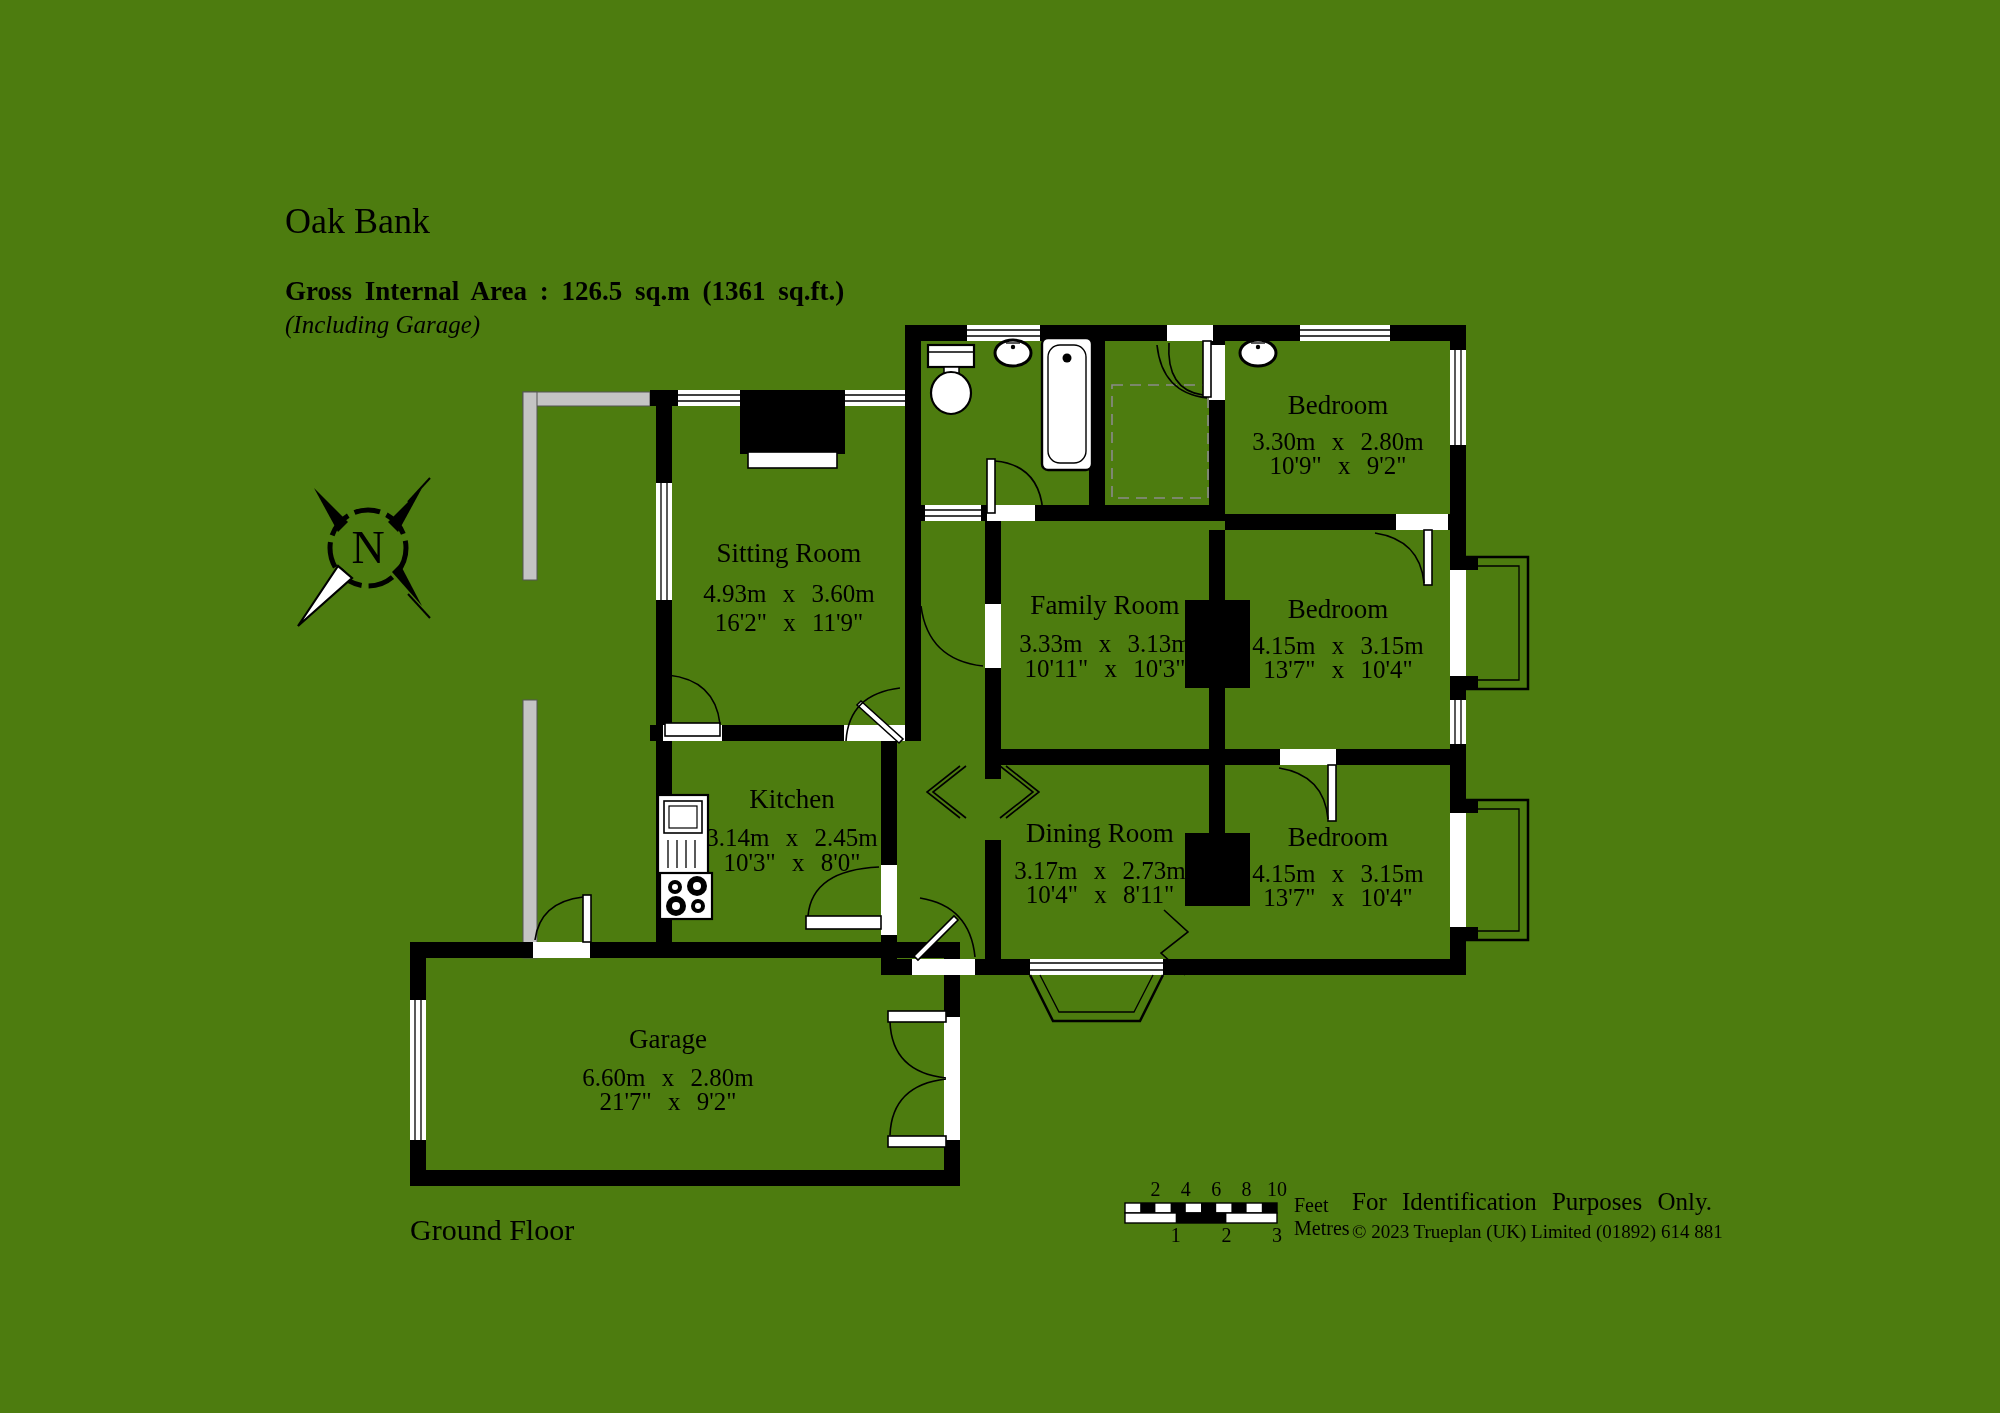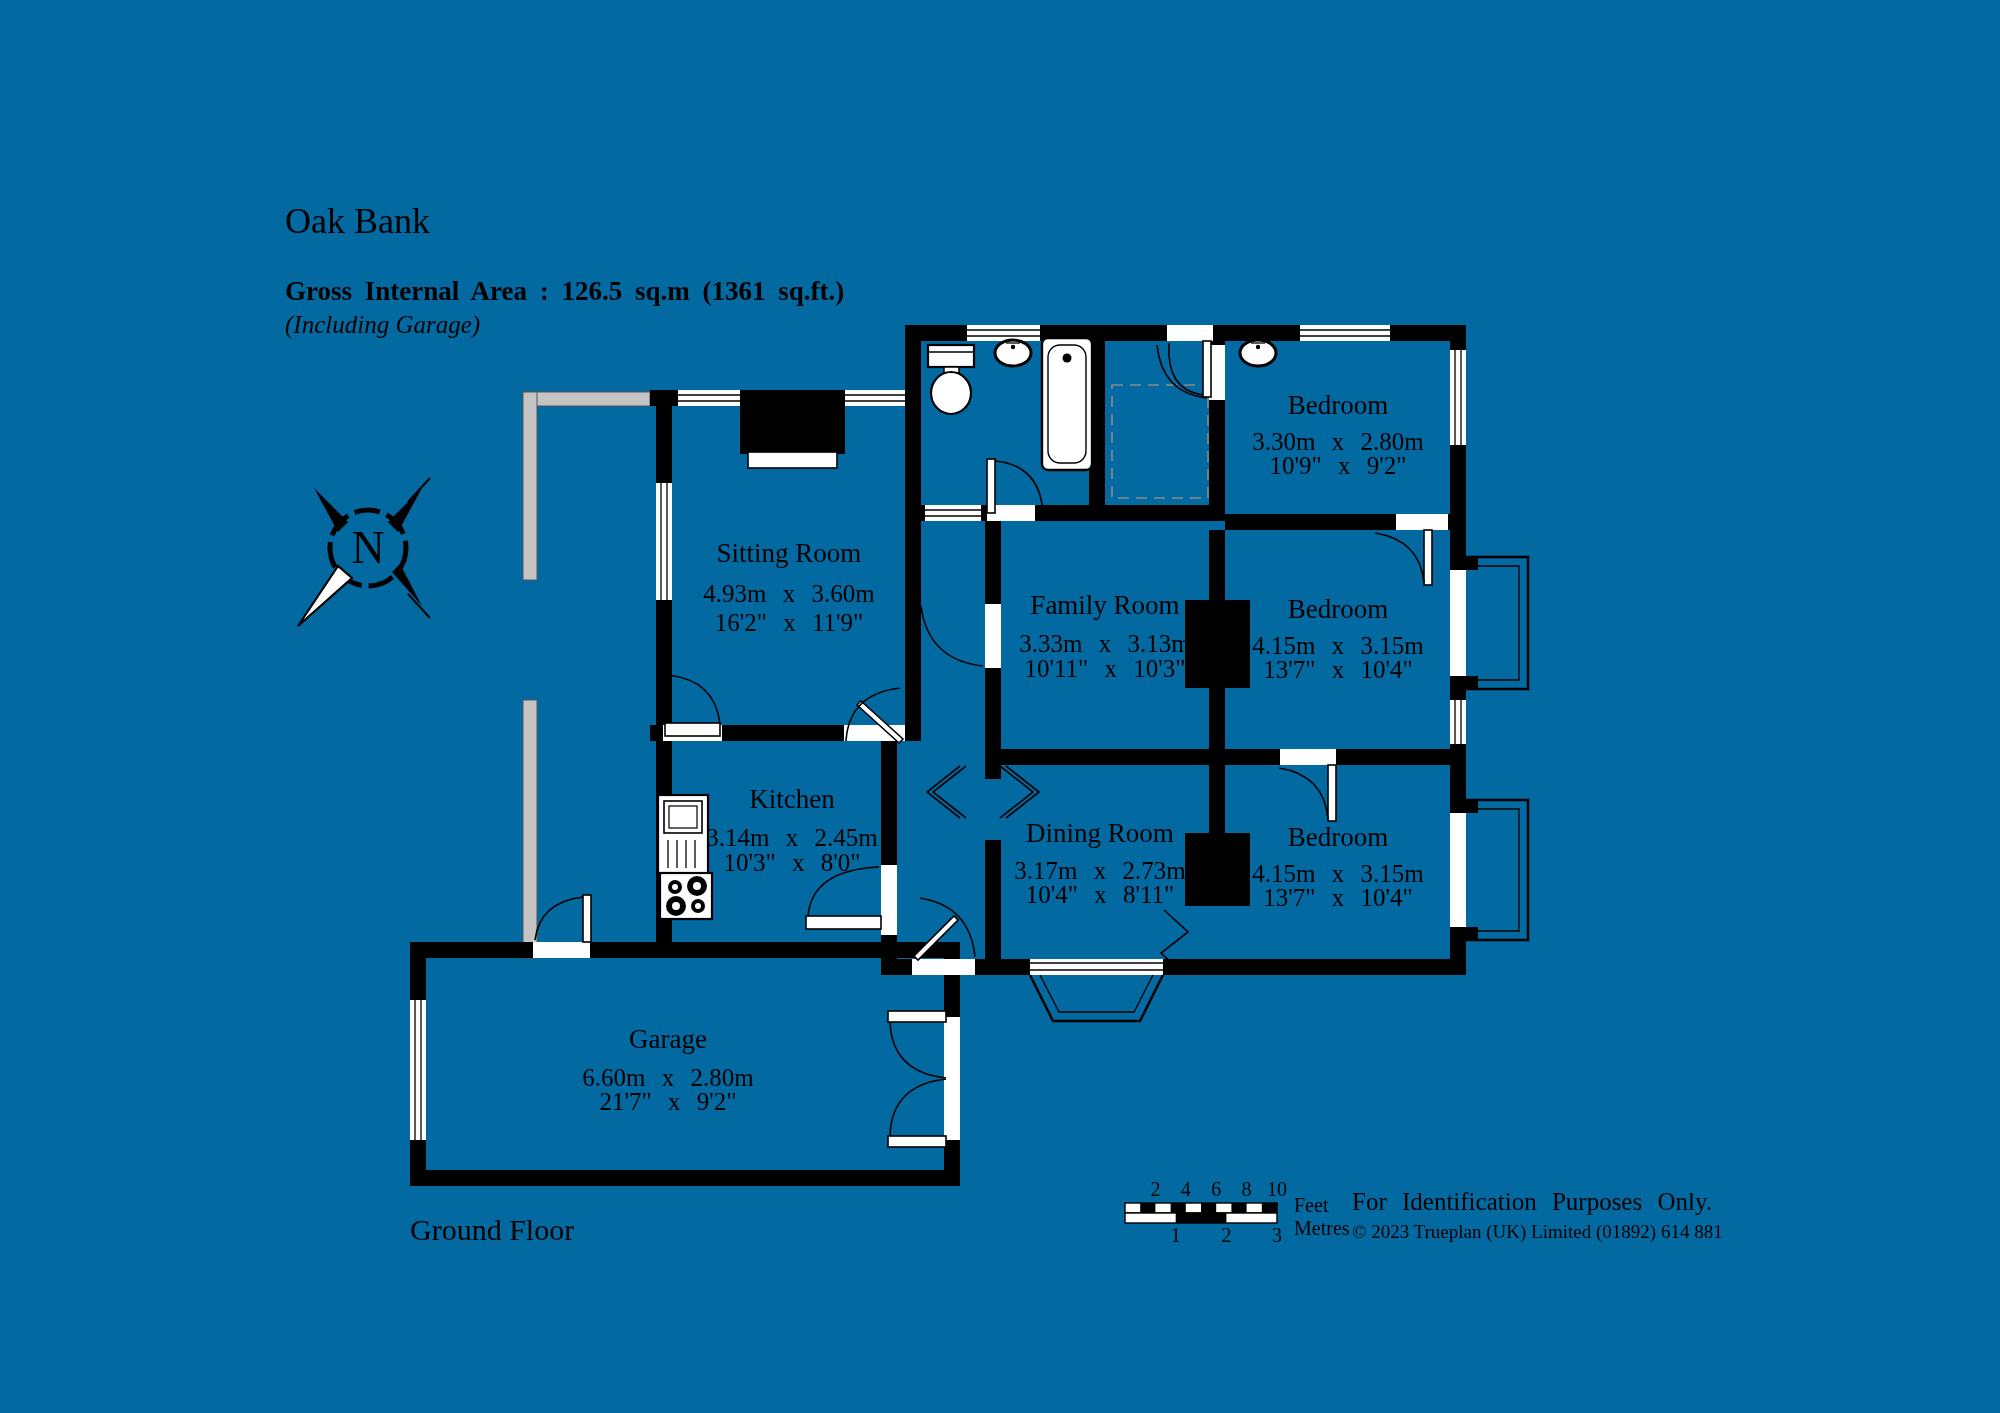--- a/index.html
+++ b/index.html
@@ -1,16 +1,16 @@
 <!DOCTYPE html>
 <html><head>
 <meta charset="utf-8">
 <style>
   html,body{margin:0;padding:0;background:#ffffff;}
-  #stage{position:relative;width:2000px;height:1413px;background:#0369a1;overflow:hidden;
+  #stage{position:relative;width:2000px;height:1413px;background:#4d7c0f;overflow:hidden;
          font-family:"Liberation Serif","DejaVu Serif",serif;}
   svg{position:absolute;left:0;top:0;}
   text{fill:#000;font-family:"Liberation Serif","DejaVu Serif",serif;}
   .title{font-size:36px;}
   .area{font-size:27px;font-weight:bold;word-spacing:6px;}
   .note{font-size:25px;font-style:italic;}
   .roomname{font-size:27px;text-anchor:middle;}
   .dim{font-size:25px;text-anchor:middle;word-spacing:10px;}
   .floorlbl{font-size:30px;}
   .tick{font-size:20px;text-anchor:middle;}

